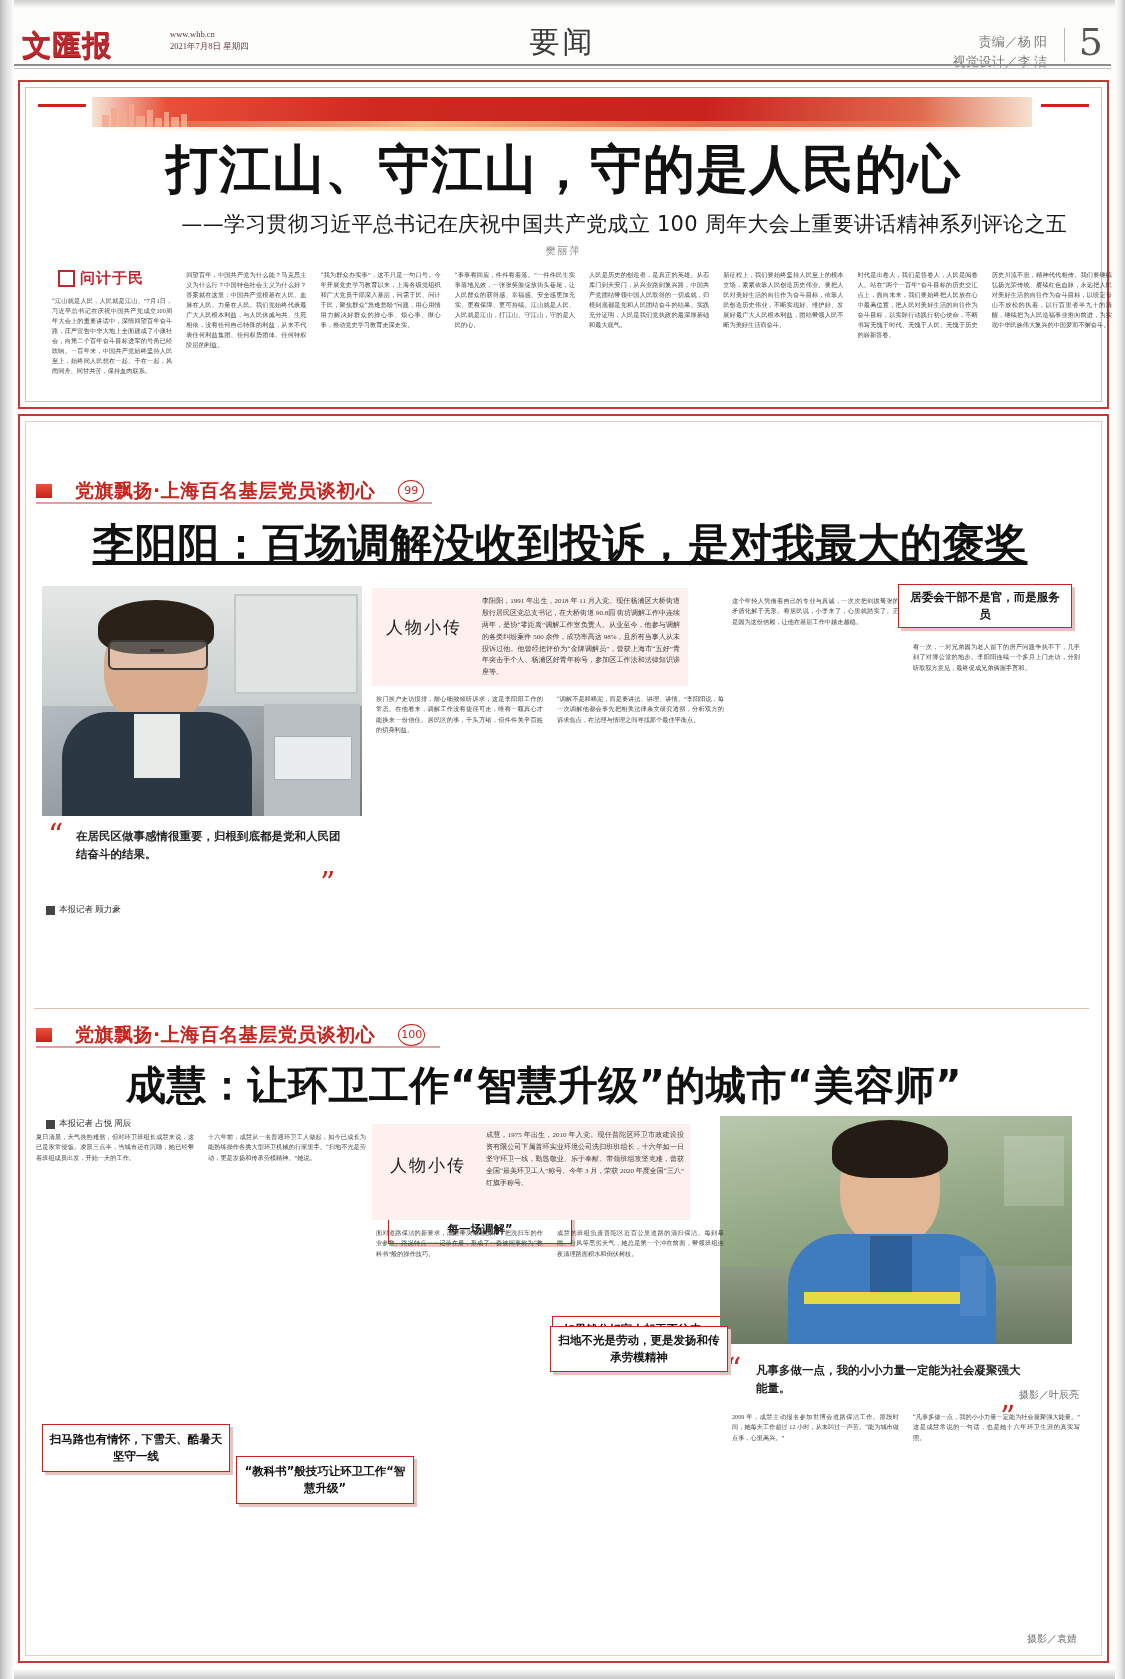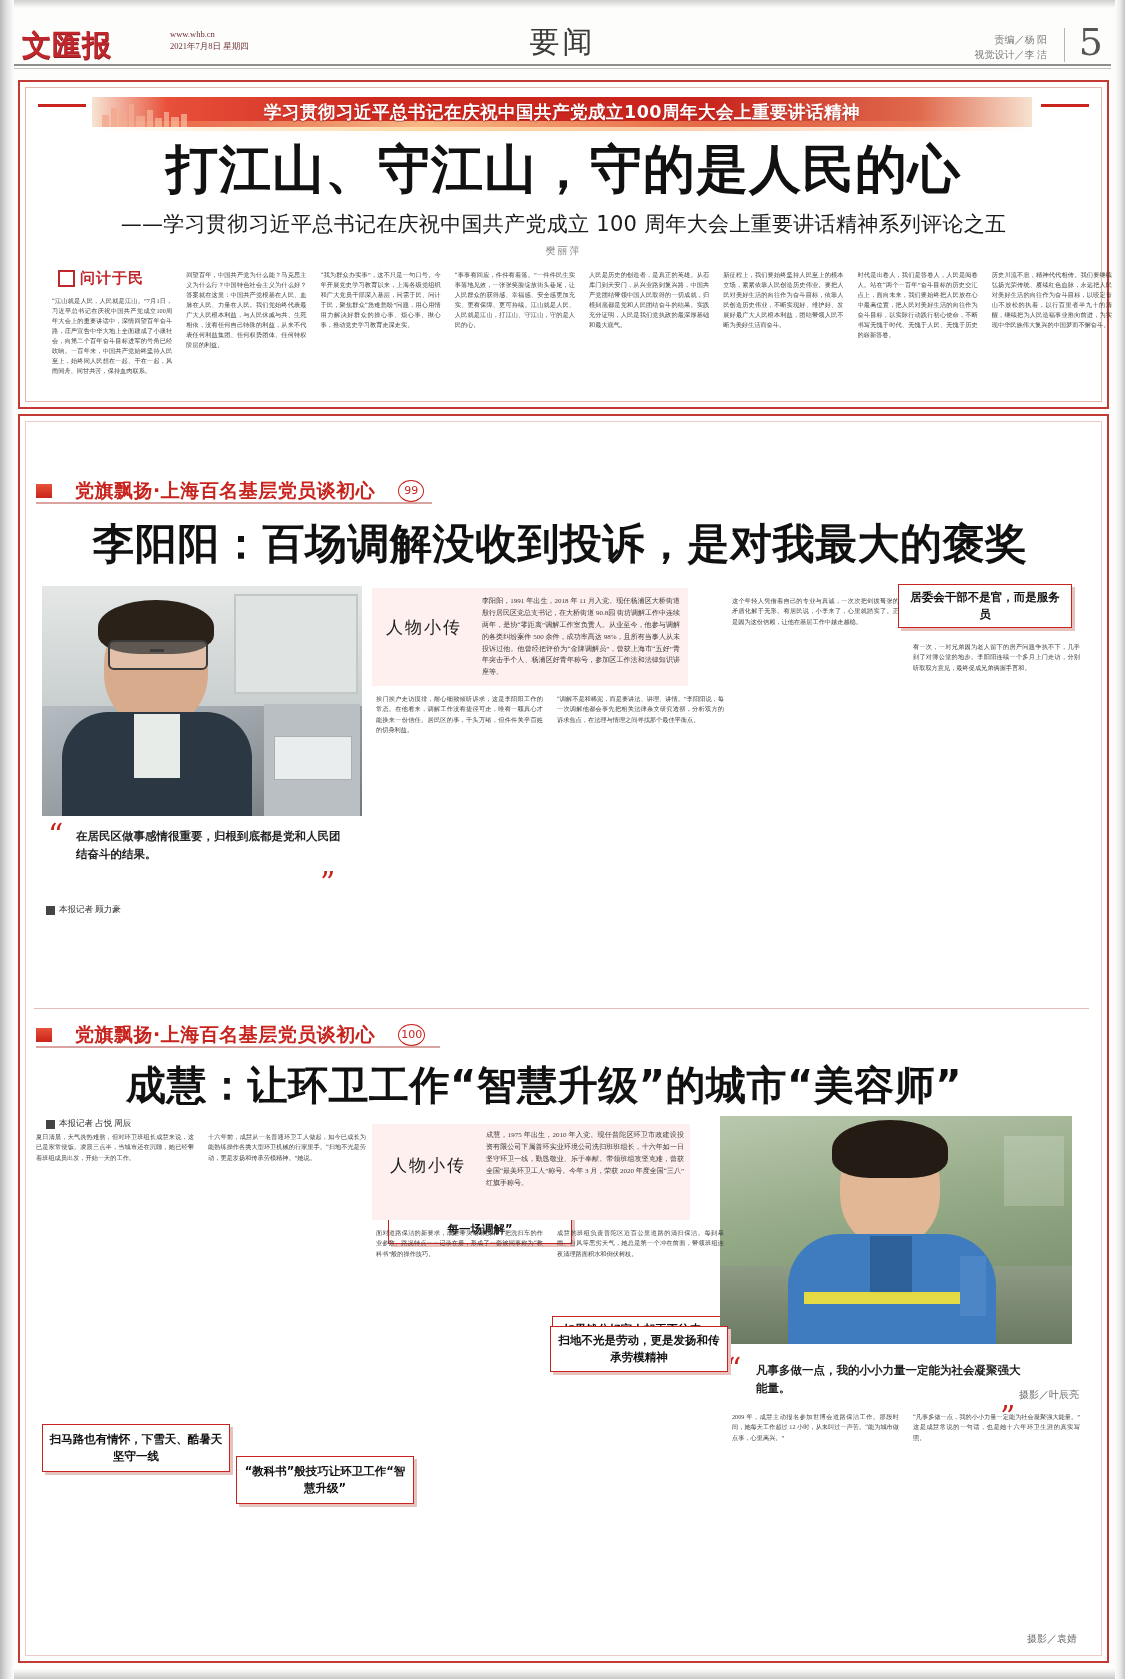--- a/index.html
+++ b/index.html
@@ -22,21 +22,21 @@
 
   
   .masthead{position:absolute;left:0;top:14px;width:1125px;height:52px;}
   .logo{position:absolute;left:22px;top:12px;font-family:"DejaVu Serif",serif;
     font-weight:bold;font-size:29px;letter-spacing:1px;color:#c0272d;
     text-shadow:0.5px 0.5px 0 #8d1b20;}
   .logo-meta{position:absolute;left:170px;top:14px;font-size:8.5px;color:#6a3034;line-height:1.45;}
   .logo-meta div{white-space:nowrap;}
   .section-name{position:absolute;left:0;top:8px;width:1125px;text-align:center;
     font-family:"DejaVu Serif",serif;font-size:30px;color:#3b3b3b;letter-spacing:3px;}
-  .hd-credits{position:absolute;right:78px;top:18px;font-size:10px;color:#7d7d7d;
+  .hd-credits{position:absolute;right:78px;top:18px;font-size:13px;color:#7d7d7d;
     line-height:1.5;text-align:right;white-space:nowrap;}
   .hd-rule{position:absolute;right:60px;top:14px;width:1px;height:34px;background:#b5b5b5;}
   .page-no{position:absolute;right:22px;top:6px;font-family:"DejaVu Serif",serif;
     font-size:38px;color:#555;}
   .mast-line{position:absolute;left:14px;top:64px;width:1097px;height:2px;background:#8e8e8e;}
   .mast-line2{position:absolute;left:14px;top:68px;width:1097px;height:1px;background:#c2c2c2;}
 
   
   .blk1{position:absolute;left:18px;top:80px;width:1087px;height:325px;
     border:2px solid #c23a33;background:#fff;}
@@ -53,21 +53,21 @@
     line-height:30px;text-align:center;color:#fff;font-weight:bold;font-size:17.5px;
     letter-spacing:.5px;font-family:"DejaVu Sans",sans-serif;
     text-shadow:0 1px 1px rgba(120,0,0,.45);}
   .side-dash{position:absolute;top:22px;width:48px;height:3px;background:#c8231c;}
   .side-dash.l{left:18px;}
   .side-dash.r{right:18px;}
 
   .headline1{position:absolute;left:40px;top:58px;width:1007px;text-align:center;
     font-family:"DejaVu Sans",sans-serif;font-weight:bold;font-size:52px;color:#111;
     letter-spacing:1px;line-height:1.15;}
-  .subhead1{position:absolute;left:40px;top:128px;width:1007px;text-align:center;
+  .subhead1{position:absolute;left:40px;top:128px;width:1007px;text-align:right;
     font-family:"DejaVu Sans",sans-serif;font-size:21px;color:#1b1b1b;letter-spacing:.3px;}
   .byline1{position:absolute;left:40px;top:162px;width:1007px;text-align:center;
     font-size:10px;color:#8a8a8a;letter-spacing:2px;}
 
   .tag-shiping{position:absolute;left:38px;top:186px;height:20px;display:flex;align-items:center;gap:5px;}
   .tag-shiping .sq{width:13px;height:13px;border:2px solid #c0272d;display:block;}
   .tag-shiping .tx{font-family:"DejaVu Sans",sans-serif;font-weight:bold;font-size:15px;color:#c0272d;letter-spacing:1px;}
 
   .cols1{position:absolute;left:32px;top:188px;width:1060px;height:110px;
     display:flex;gap:14px;}
@@ -167,21 +167,20 @@
         <i style="left:19px;width:8px;height:14px"></i>
         <i style="left:29px;width:5px;height:23px"></i>
         <i style="left:36px;width:9px;height:11px"></i>
         <i style="left:47px;width:6px;height:17px"></i>
         <i style="left:55px;width:7px;height:9px"></i>
         <i style="left:64px;width:5px;height:15px"></i>
         <i style="left:71px;width:8px;height:10px"></i>
         <i style="left:81px;width:6px;height:13px"></i>
       </div>
       <div class="ribbon-sheen"></div>
-      <div class="ribbon-text">学习贯彻习近平总书记在庆祝中国共产党成立100周年大会上重要讲话精神</div>
     </div>
 
     <div class="headline1">打江山、守江山，守的是人民的心</div>
     <div class="subhead1">——学习贯彻习近平总书记在庆祝中国共产党成立 100 周年大会上重要讲话精神系列评论之五</div>
     <div class="byline1">樊丽萍</div>
 
     <div class="tag-shiping">
       <span class="sq"></span>
       <span class="tx">问计于民</span>
     </div>
@@ -202,21 +201,21 @@
     <div class="inner-rule"></div>
 
 
     <div class="sec-label" style="left:16px;top:62px;">
       <span class="bar"></span>
       <span class="t">党旗飘扬·上海百名基层党员谈初心</span>
       <span class="num">99</span>
     </div>
     <div class="sec-underline" style="left:16px;top:86px;width:396px;"></div>
 
-    <div class="feat-headline" style="left:30px;top:100px;width:1020px;font-size:42px;">李阳阳：百场调解没收到投诉，是对我最大的褒奖</div>
+    <div class="feat-headline" style="left:30px;top:100px;width:1020px;font-size:42px;text-decoration:underline;">李阳阳：百场调解没收到投诉，是对我最大的褒奖</div>
 
     <div class="photo" style="left:22px;top:170px;width:320px;height:230px;">
       <div class="sky" style="background:linear-gradient(160deg,#cfd6da 0%,#b4bcc2 35%,#8e969c 75%,#6f777d 100%);"></div>
       <div style="position:absolute;left:0;top:0;width:100%;height:52%;background:linear-gradient(180deg,#e4e7e6,#c9cfcf);"></div>
       <div style="position:absolute;right:4px;top:8px;width:120px;height:96px;background:#dfe3e2;border:2px solid #c2c8c6;"></div>
       <div style="position:absolute;left:62px;top:22px;width:104px;height:118px;border-radius:48% 48% 44% 44%;background:#d8ab8c;"></div>
       <div style="position:absolute;left:56px;top:14px;width:116px;height:54px;border-radius:54% 54% 38% 38%;background:#2a2118;"></div>
       <div style="position:absolute;left:66px;top:54px;width:96px;height:26px;border:2.5px solid #3a3a3a;border-radius:6px;background:rgba(255,255,255,.25);"></div>
       <div style="position:absolute;left:108px;top:63px;width:14px;height:3px;background:#3a3a3a;"></div>
       <div style="position:absolute;left:20px;top:126px;width:190px;height:108px;border-radius:46px 46px 0 0;background:#2b3742;"></div>

